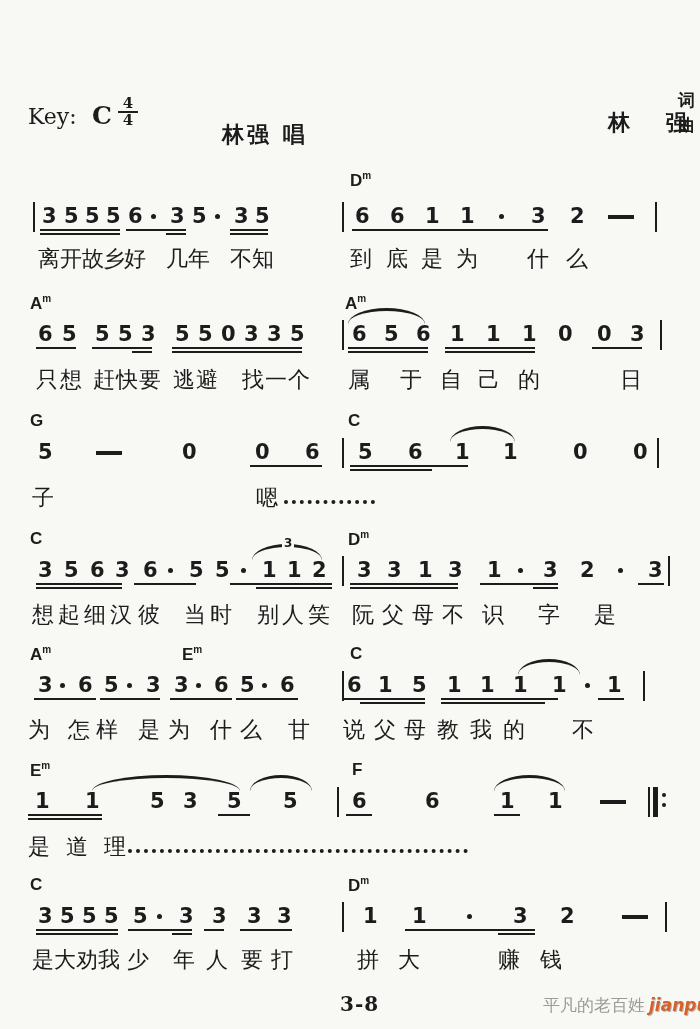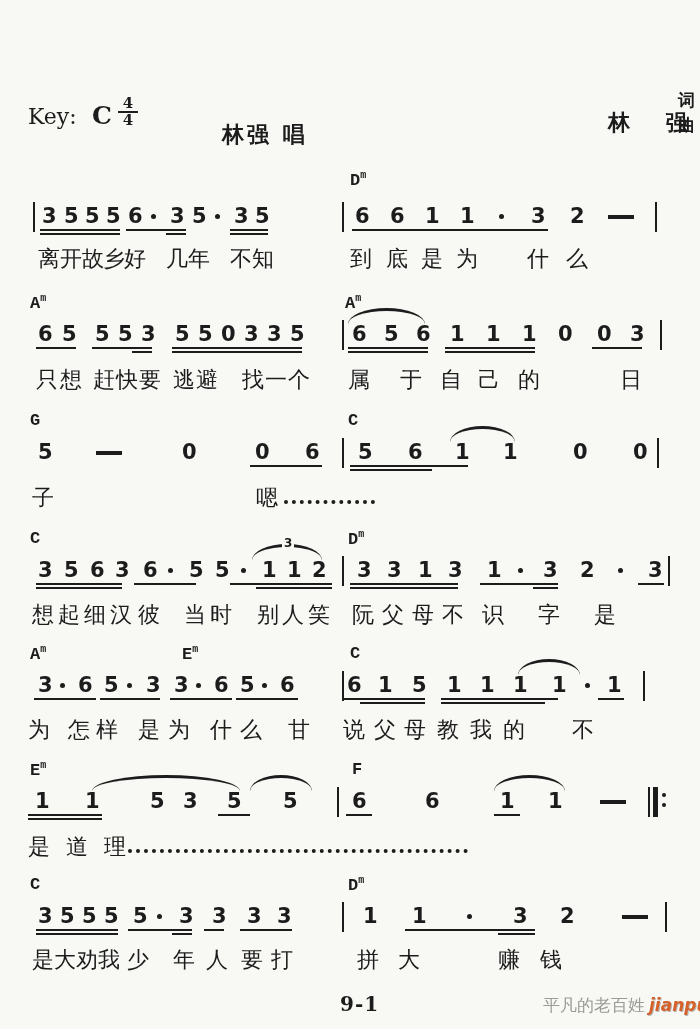--- a/index.html
+++ b/index.html
@@ -18,21 +18,21 @@
   #keyrow-label{left:28px; top:104px; font-size:22px; font-family:"DejaVu Serif", serif;}
   #key-c{left:92px; top:101px; font-size:25px; font-weight:bold; font-family:"DejaVu Serif", serif;}
   .ts{left:118px; top:96px; width:20px; text-align:center;}
   .ts .num,.ts .den{display:block; font-size:15px; font-weight:bold; line-height:14px; font-family:"DejaVu Serif", serif;}
   .ts .num{border-bottom:2px solid #1c1c1c; padding-bottom:1px;}
   #singer{left:222px; top:120px; font-size:22px; letter-spacing:3px; font-weight:bold;}
   #credit-name{left:608px; top:108px; font-size:22px; letter-spacing:14px; font-weight:bold; white-space:nowrap;}
   #credit-roles{left:678px; top:88px; text-align:center;}
   #credit-roles span{display:block; font-size:17px; line-height:25px; font-weight:bold;}
   
-  .chord{font-family:Liberation Mono, monospace; font-weight:bold; font-size:17px; letter-spacing:0;}
+  .chord{font-family:Liberation Sans, sans-serif; font-weight:bold; font-size:17px; letter-spacing:0;}
   .chord sup{font-size:10px; vertical-align:super; letter-spacing:0;}
   .note{font-size:21px; font-weight:bold; line-height:22px; font-family:"DejaVu Sans", sans-serif;}
   .dot{width:5px; height:5px; border-radius:50%; background:#1c1c1c;}
   .dash{height:4px; background:#1c1c1c;}
   .bar{width:2px; height:30px; background:#1c1c1c;}
   .beam{height:2px; background:#1c1c1c;}
   .slur{border-top:3px solid #1c1c1c; border-radius:50% 50% 0 0 / 100% 100% 0 0; height:13px;}
   .tuplet{font-size:12px; font-weight:bold; background:#f8f8f5; padding:0 2px; line-height:12px;}
   .lyric{font-size:22px; line-height:24px; font-weight:500;}
   .ell{border-bottom:4px dotted #1c1c1c; height:0;}
@@ -354,17 +354,17 @@
       <div class="abs lyric" style="left: 173px; top: 948px;">年</div>
       <div class="abs lyric" style="left: 206px; top: 948px;">人</div>
       <div class="abs lyric" style="left: 241px; top: 948px;">要</div>
       <div class="abs lyric" style="left: 271px; top: 948px;">打</div>
       <div class="abs lyric" style="left: 357px; top: 948px;">拼</div>
       <div class="abs lyric" style="left: 398px; top: 948px;">大</div>
       <div class="abs lyric" style="left: 498px; top: 948px;">赚</div>
       <div class="abs lyric" style="left: 540px; top: 948px;">钱</div>
     </div>
 
-  <div class="abs" id="pageno">9-1</div>
+  <div class="abs" id="pageno">3-8</div>
   <div class="abs" id="wm">
     <span>平凡的老百姓</span><span class="site" style="color: rgb(212, 98, 42);">jianpu.cn</span>
   </div>
 </div>
 
 </body></html>

